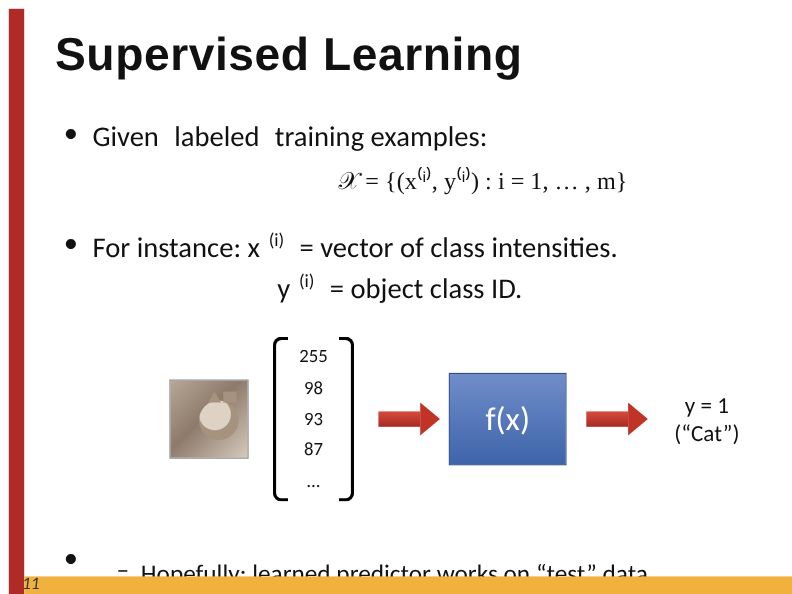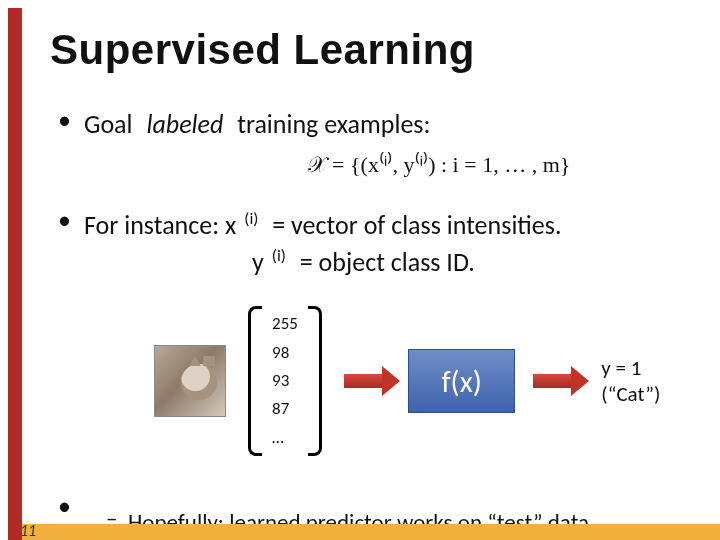--- a/index.html
+++ b/index.html
@@ -19,35 +19,36 @@
     color: #111;
     padding: 14px 0 0 24px;
     letter-spacing: 0.5px;
   }
   .content { padding: 8px 24px 0 28px; color: #111; }
   ul.top { list-style: none; }
   ul.top > li { position: relative; padding-left: 22px; margin-top: 18px; font-size: 26px; line-height: 1.25; }
   ul.top > li::before {
     content: "•"; position: absolute; left: 0; top: 0; font-size: 26px; color: #111;
   }
-  .italic { font-style: italic; }
+  .italic { }
   .math-set {
     font-family: "Cambria Math", Georgia, serif;
     font-size: 22px;
     padding-left: 110px;
     margin-top: 6px;
     text-align: center;
   }
   .sup { vertical-align: super; font-size: 0.65em; }
   .indent-def {
     padding-left: 168px; font-size: 26px; line-height: 1.25;
   }
   .diagram {
     display: flex; align-items: center; gap: 18px;
     margin: 16px 0 4px 70px;
+    text-align: center;
   }
   .cat-img {
     width: 88px; height: 72px; background: linear-gradient(135deg,#b8a898 0%, #8d7a6a 45%, #d5cabc 100%);
     border: 1px solid #888; position: relative; overflow: hidden;
   }
   .cat-img::before {
     content:""; position:absolute; left:26px; top:18px; width:36px; height:36px;
     background: radial-gradient(circle at 40% 35%, #ddd2c4 0 14px, #a5937f 15px);
     border-radius: 50%;
   }
@@ -66,21 +67,21 @@
   }
   .arrow::before {
     content:""; position:absolute; left:0; top:5px; width:38px; height:14px;
     background: linear-gradient(#d94a3e,#a62c22);
   }
   .arrow::after {
     content:""; position:absolute; left:38px; top:-3px; width:0;height:0;
     border-top:15px solid transparent; border-bottom:15px solid transparent; border-left:18px solid #c13327;
   }
   .fx-box {
-    width: 132px; height: 64px; background: linear-gradient(#6f8dc8,#3f64ab);
+    width: 132px; height: 84px; background: linear-gradient(#6f8dc8,#3f64ab);
     border:1px solid #2c4d8e; display:flex; align-items:center; justify-content:center;
     color:#fff; font-size: 30px;
   }
   .output { font-size: 21px; }
   ul.sub { list-style:none; margin-top:6px; }
   ul.sub > li { position:relative; padding-left: 44px; font-size: 23px; }
   ul.sub > li::before {
     content:"–"; position:absolute; left:22px; top:0; font-size:23px;
   }
   .page-num {
@@ -91,21 +92,21 @@
 </head>
 <body>
 
 <div class="slide">
   <div class="title">Supervised Learning</div>
 
   <div class="content">
     <ul class="top">
 
       <li>
-        <span>Goal </span><span class="italic">labeled</span><span> training examples:</span>
+        <span>Given </span><span class="italic">labeled</span><span> training examples:</span>
         <div class="math-set">𝒳 = {(x⁽ⁱ⁾, y⁽ⁱ⁾) : i = 1, … , m}</div>
       </li>
 
       <li>
         <span>For instance:  x</span><span class="sup">(i)</span><span> = vector of class intensities.</span>
         <div class="indent-def">
           <span>y</span><span class="sup">(i)</span><span> = object class ID.</span>
         </div>
 
         <div class="diagram">

